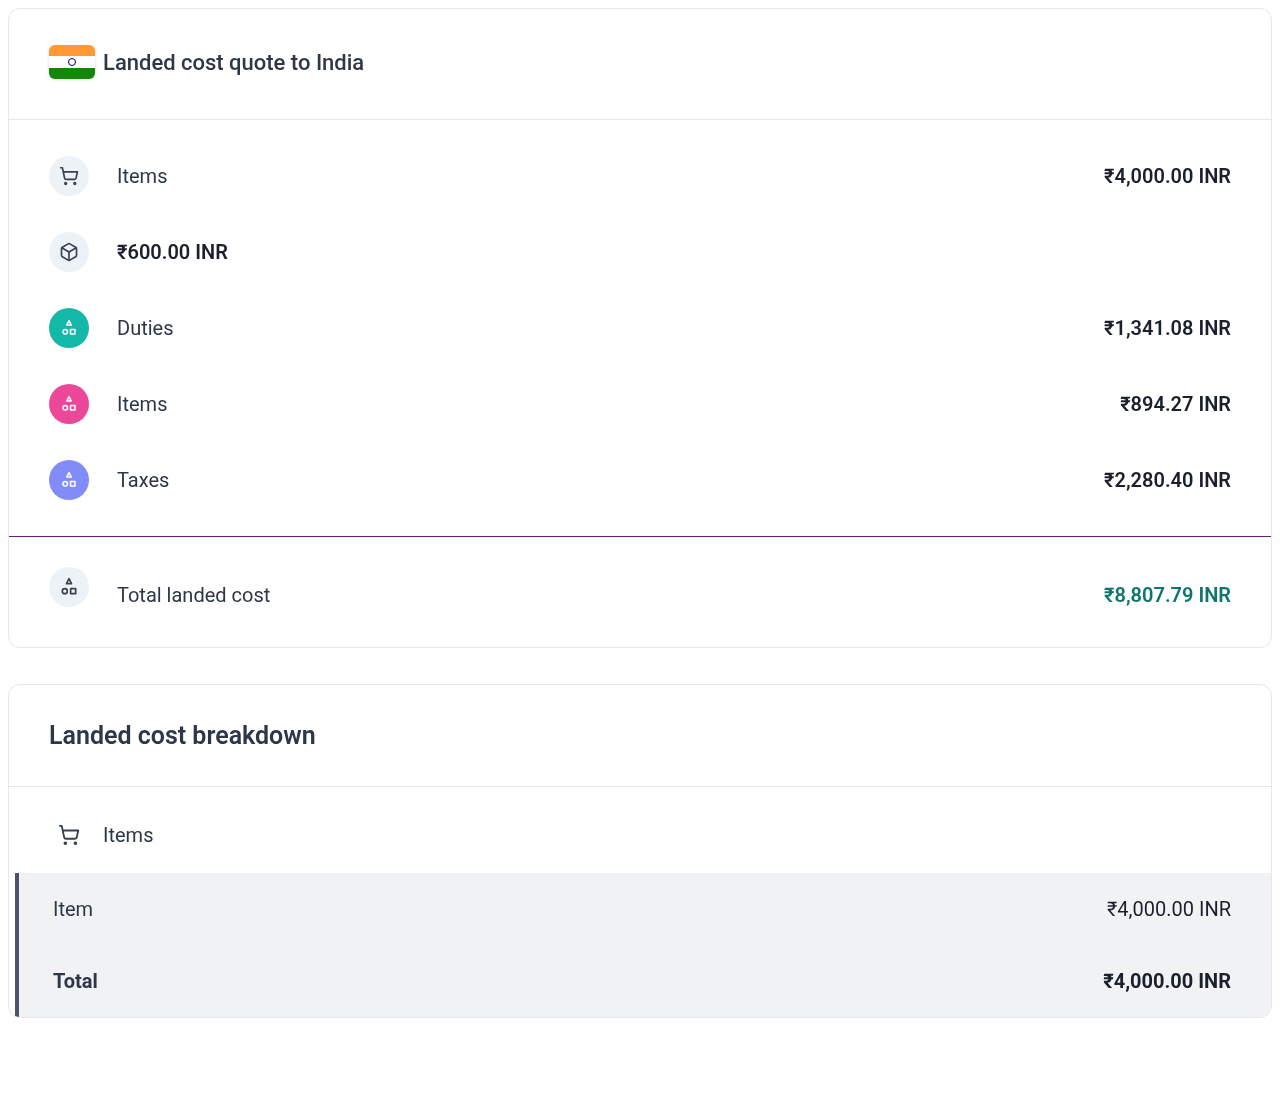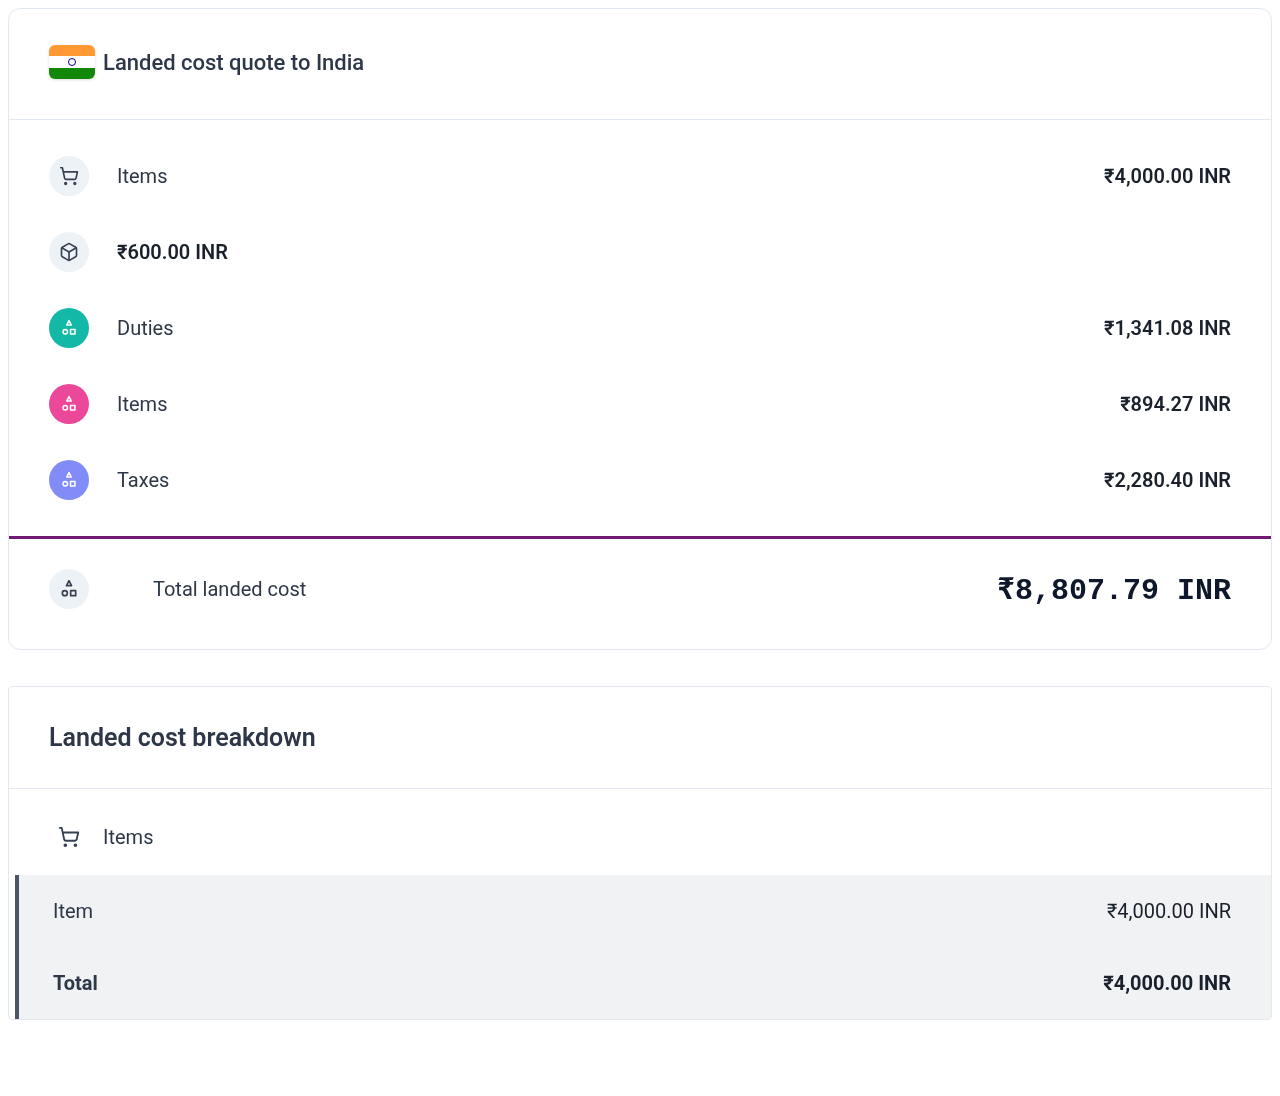--- a/index.html
+++ b/index.html
@@ -81,41 +81,39 @@
   font-size: 20px;
   color: #2d3748;
   flex: 1;
 }
 .row-value {
   font-size: 20px;
   font-weight: 600;
   color: #1a202c;
 }
 .total-section {
-  border-top: 3px solid #701a75;
+  border-top: 1px solid #701a75;
   padding: 30px 40px 40px 40px;
   display: flex;
-  align-items: center;
-  gap: 36px;
+  align-items: flex-end;
 }
 .total-label {
   font-size: 20px;
   color: #2d3748;
   flex: 1;
 }
 .total-value {
-  font-size: 30px;
+  font-size: 20px;
   font-weight: 600;
-  color: #0f172a;
-  font-family: Liberation Mono, monospace;
+  color: #0f766e;
 }
 .breakdown-card {
   background: #fff;
   border: 1px solid #e2e8f0;
-  border-radius: 4px;
+  border-radius: 12px;
   overflow: hidden;
 }
 .breakdown-header {
   padding: 36px 40px;
   border-bottom: 1px solid #e2e8f0;
 }
 .breakdown-title {
   font-size: 25px;
   font-weight: 600;
   color: #2d3748;

